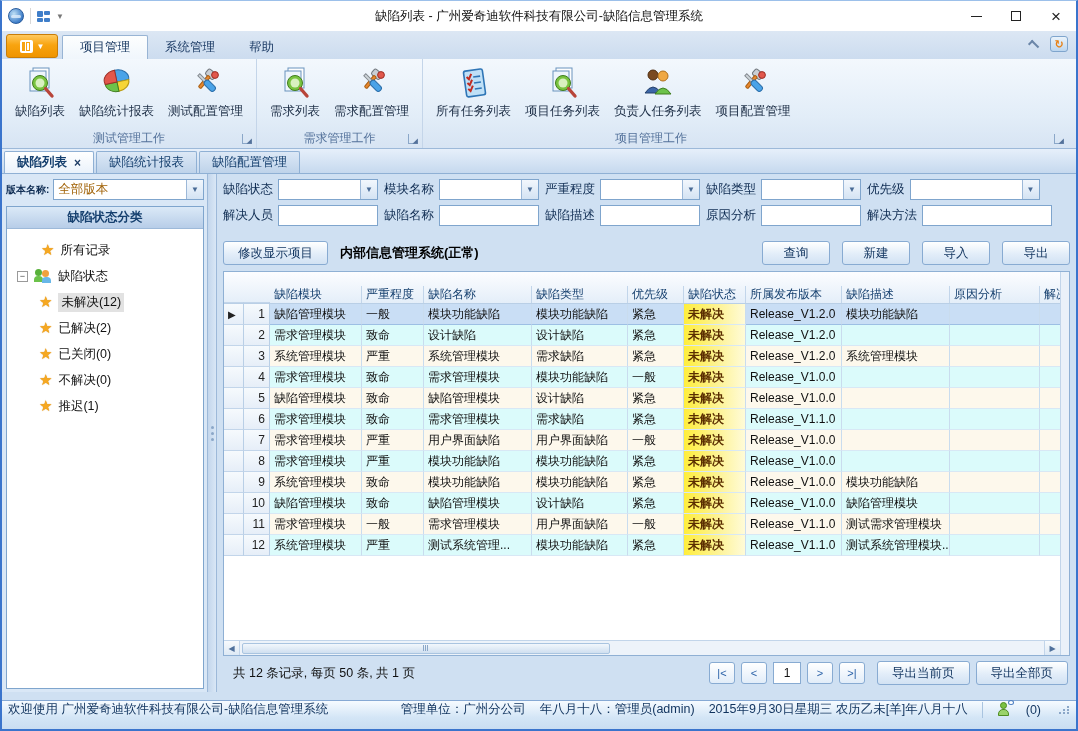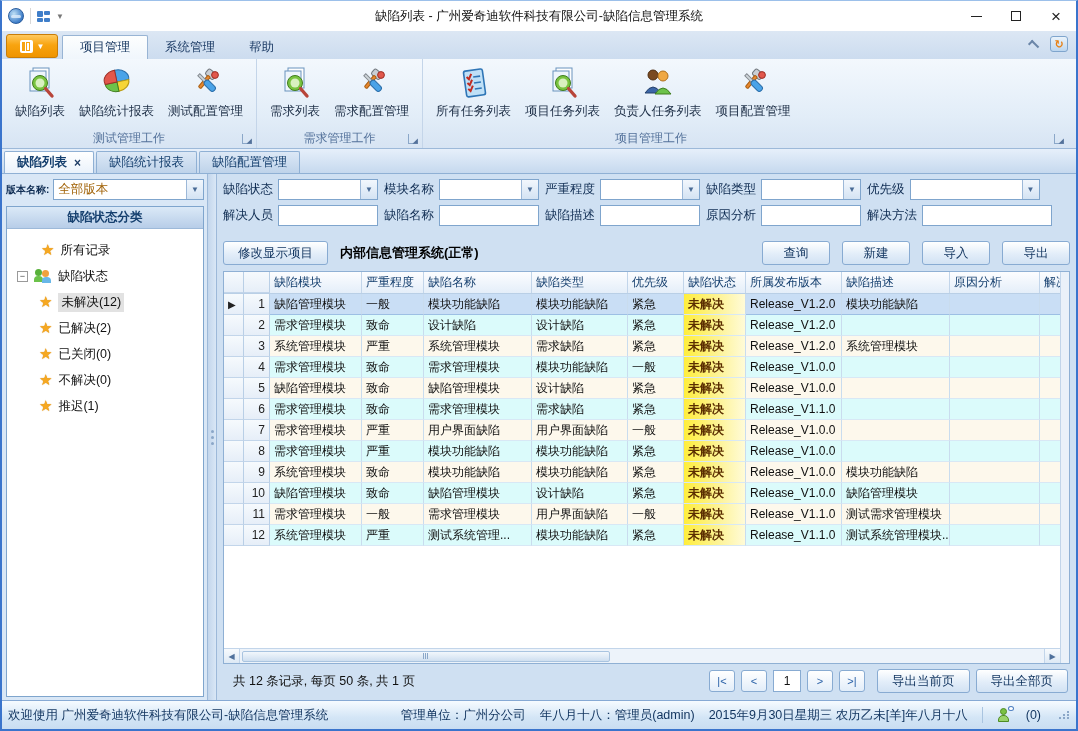--- a/index.html
+++ b/index.html
@@ -93,21 +93,21 @@
   .toolbar { flex:none; margin-top:15px; display:flex; align-items:center; gap:12px; }
   .btn { height:24px; background:linear-gradient(#ffffff,#e2edf9 55%,#d2e2f3); border:1px solid #88abd2; border-radius:3px; color:#10335e; font-size:12.5px; padding:0 14px; display:flex; align-items:center; justify-content:center; cursor:default; white-space:nowrap; }
   .proj-title { font-size:13px; font-weight:bold; color:#000; }
   .toolbar .spacer { flex:1; }
   .toolbar .btn.act { min-width:68px; }
 
   
   .grid-wrap { flex:1; margin-top:6px; border:1px solid #8fb0d4; background:#fff; display:flex; min-height:0; position:relative; }
   .grid-cols { flex:1; display:flex; flex-direction:column; min-width:0; }
   .grid-scroll { flex:1; overflow:hidden; display:flex; flex-direction:column; }
-  .thead { display:flex; flex:none; height:22px; background:linear-gradient(#fcfdff,#e4eef9); border-bottom:1px solid #b9cfe6; }
+  .thead { display:flex; flex:none; height:32px; background:linear-gradient(#fcfdff,#e4eef9); border-bottom:1px solid #b9cfe6;align-items:flex-end; }
   .hcell { font-size:12px; color:#16406f; display:flex; align-items:center; padding:0 4px; border-right:1px solid #c2d5ea; overflow:hidden; white-space:nowrap; flex:none; }
   .trow { display:flex; flex:none; height:21px; }
   .tcell { font-size:12px; color:#111; display:flex; align-items:center; padding:0 4px; border-right:1px solid #c9dcee; border-bottom:1px solid #d8e8f5; overflow:hidden; white-space:nowrap; flex:none; }
   .c-ind { width:20px; } .c-num { width:26px; justify-content:flex-end; }
   .c-mod { width:92px; } .c-sev { width:62px; } .c-name { width:108px; } .c-type { width:96px; }
   .c-pri { width:56px; } .c-status { width:62px; } .c-rel { width:96px; } .c-desc { width:108px; }
   .c-cause { width:90px; } .c-solve { width:40px; }
   .rowhdr { background:linear-gradient(#f6fafd,#e6eef8); border-right:1px solid #b9cfe6; border-bottom:1px solid #c2d5ea; color:#222; }
   .trow.cyan .tcell:not(.rowhdr):not(.st) { background:#dbfbfb; }
   .trow.cream .tcell:not(.rowhdr):not(.st) { background:#fdf8ec; }
@@ -124,21 +124,21 @@
 
   
   .gfooter { flex:none; height:34px; display:flex; align-items:center; gap:6px; padding:0 2px;justify-content:center; }
   .summary { font-size:12.5px; color:#111; margin-left:8px; }
   .gfooter .spacer { flex:1; }
   .pgbtn { width:26px; height:22px; background:linear-gradient(#ffffff,#e2edf9); border:1px solid #88abd2; border-radius:3px; color:#2b62a8; font-size:11px; display:flex; align-items:center; justify-content:center; }
   .pginput { width:28px; height:22px; border:1px solid #88abd2; text-align:center; font-size:12px; color:#111; background:#fff; }
   .exp-btn { margin-left:6px; }
 
   
-  .statusbar { height:29px; flex:none; background:linear-gradient(#f6fbff,#d3e5f6 60%,#c9ddf1); border-top:1px solid #86a9d4; display:flex; align-items:center; font-size:12.5px; color:#10335e; padding:0 6px; gap:22px; }
+  .statusbar { height:29px; flex:none; background:linear-gradient(#f6fbff,#d3e5f6 60%,#c9ddf1); border-top:1px solid #86a9d4; display:flex; align-items:flex-start; font-size:12.5px; color:#10335e; padding:0 6px; gap:22px;margin-top:8px; }
   .sb-right { margin-left:auto; display:flex; align-items:center; gap:14px; }
   .sb-div { width:1px; height:16px; background:#a9c4e0; }
   .sb-user-ic { width:15px; height:15px; position:relative; }
   .sb-user-ic i { position:absolute; left:3px; top:0; width:7px; height:7px; border-radius:50%; background:#7ac143; border:1px solid #4e8c22; }
   .sb-user-ic b { position:absolute; left:1px; top:7px; width:11px; height:7px; border-radius:5px 5px 0 0; background:#9ad36a; border:1px solid #4e8c22; }
   .sb-user-ic s { position:absolute; right:-2px; top:-2px; width:6px; height:5px; border:1px solid #4a7dc0; border-radius:50%; background:#fff; }
   .grip { display:grid; grid-template-columns:repeat(3,3px); grid-gap:1px; margin-left:4px; }
   .grip i { width:2px; height:2px; background:#8ba7c8; }
   .grip i.hide { visibility:hidden; }
 

